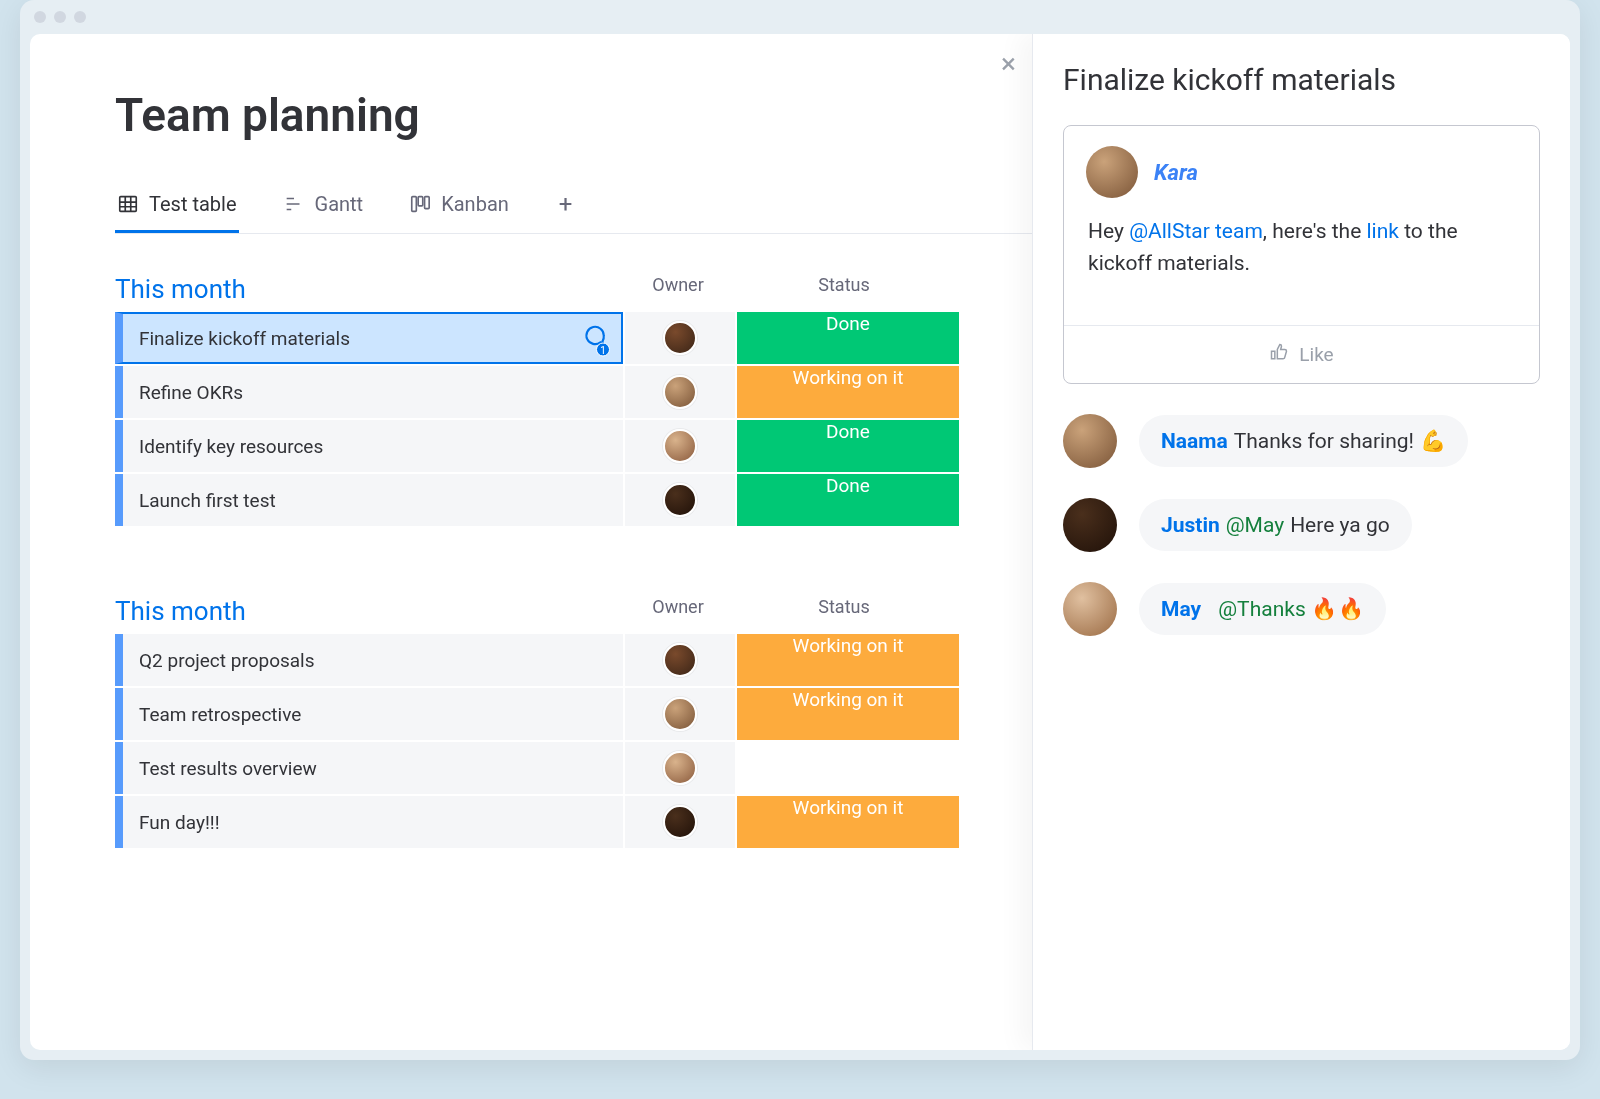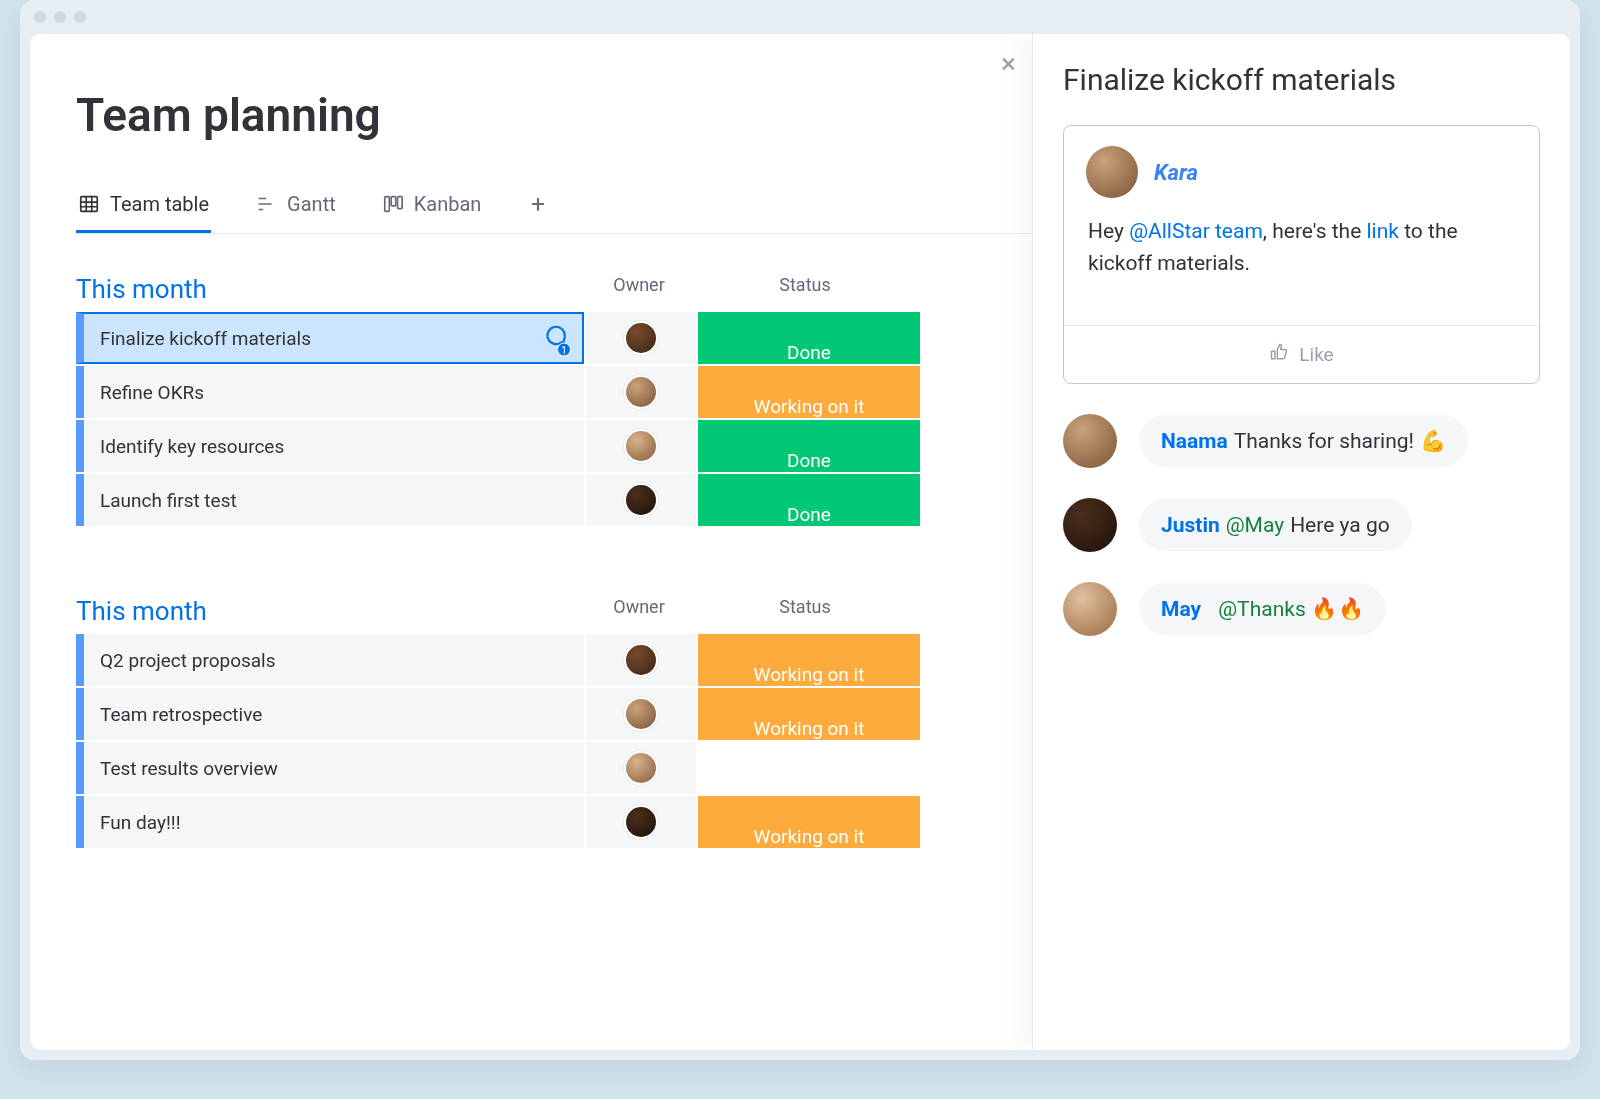--- a/index.html
+++ b/index.html
@@ -40,20 +40,21 @@
     height: calc(100% - 44px);
     border-radius: 10px;
     display: flex;
     position: relative;
     overflow: hidden;
   }
   .main {
     flex: 1;
     padding: 54px 0 0 46px;
     min-width: 0;
+    margin-left: 39px;
   }
   .page-title {
     font-size: 46px;
     font-weight: 600;
     color: #323338;
     margin-bottom: 44px;
   }
   .view-tabs {
     display: flex;
     align-items: center;
@@ -146,21 +147,21 @@
   .avatar {
     width: 34px; height: 34px; border-radius: 50%;
     border: 2px solid #fff;
     box-shadow: 0 0 0 1px rgba(0,0,0,0.05);
     display: inline-block;
   }
   .status-cell {
     width: 222px;
     margin-left: 2px;
     display: flex;
-    align-items: flex-end;
+    align-items: flex-start;
     justify-content: center;
     color: #fff;
     font-size: 19px;
     cursor: pointer;
   }
   .status-done { background: #00c875; }
   .status-working { background: #fdab3d; }
   .status-stuck { background: #e2445c; }
 
   
@@ -278,21 +279,21 @@
           <div class="view-tab active">
             <span class="tab-icon">
               <svg viewBox="0 0 24 24" fill="none" stroke="currentColor" stroke-width="1.8">
                   <rect x="3" y="4" width="18" height="16" rx="1"></rect>
                   <line x1="3" y1="10" x2="21" y2="10"></line>
                   <line x1="3" y1="15" x2="21" y2="15"></line>
                   <line x1="9" y1="4" x2="9" y2="20"></line>
                   <line x1="15" y1="4" x2="15" y2="20"></line>
                 </svg>
             </span>
-            <span>Team table</span>
+            <span>Test table</span>
           </div>
           <div class="view-tab">
             <span class="tab-icon">
               <svg viewBox="0 0 24 24" fill="none" stroke="currentColor" stroke-width="1.8">
                   <line x1="4" y1="6" x2="12" y2="6"></line>
                   <line x1="4" y1="12" x2="18" y2="12"></line>
                   <line x1="4" y1="18" x2="9" y2="18"></line>
                 </svg>
             </span>
             <span>Gantt</span>

